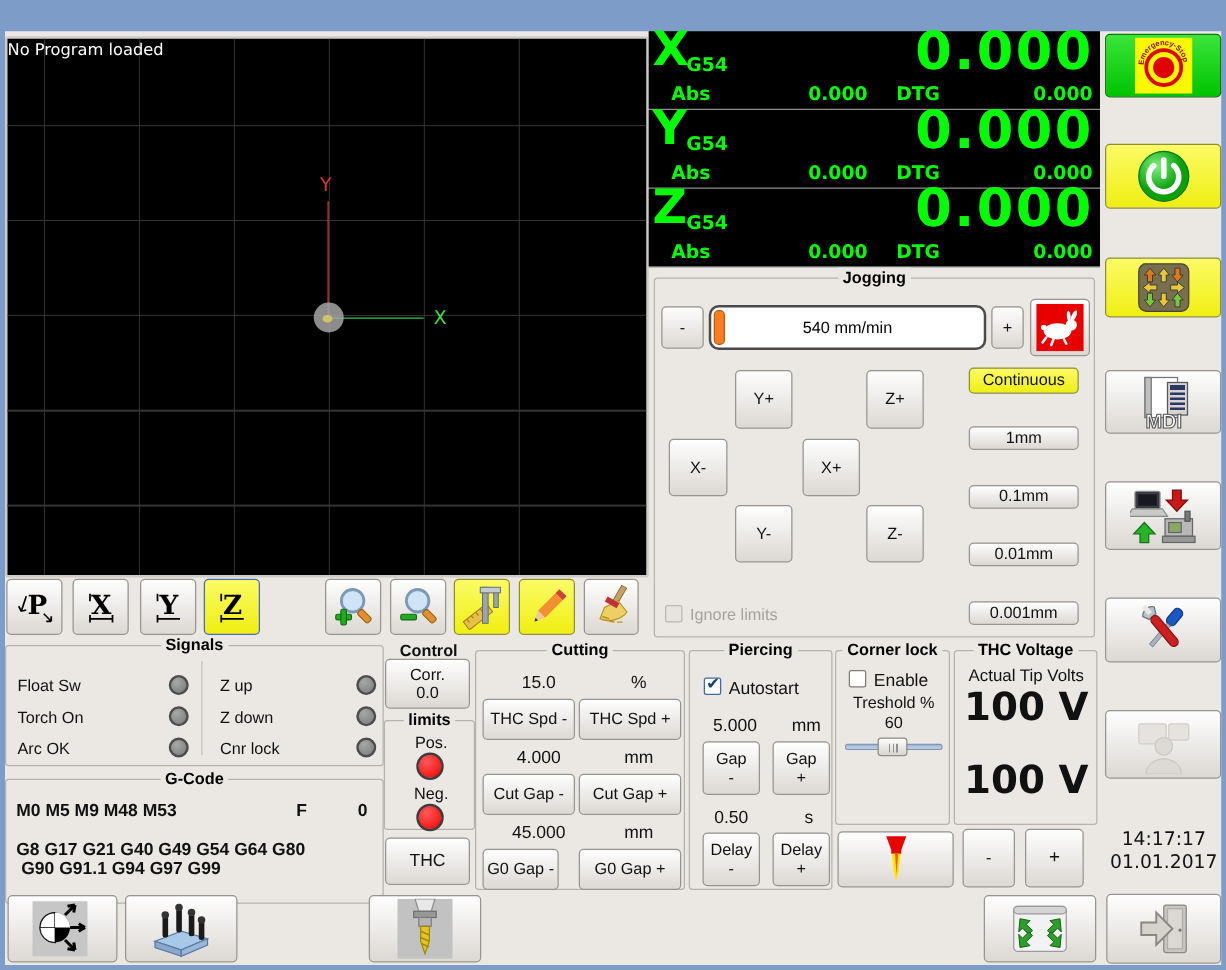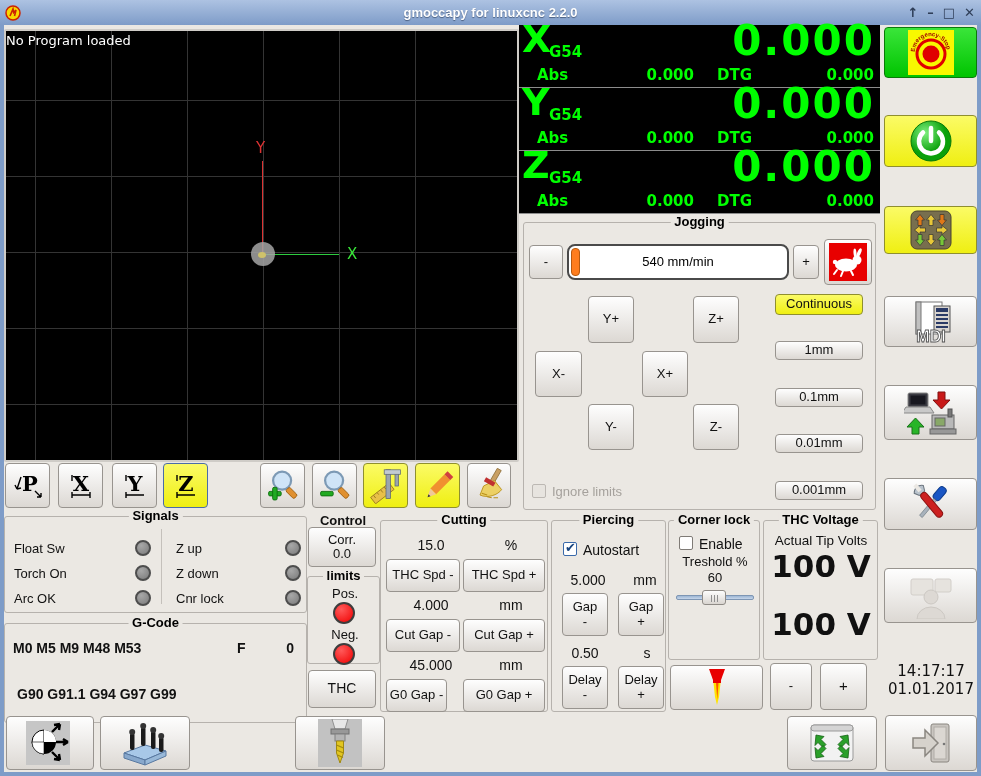--- a/index.html
+++ b/index.html
@@ -51,33 +51,20 @@
   .slider-handle::after{content:"";position:absolute;left:8px;top:4px;width:8px;height:7px;background-image:repeating-linear-gradient(to right,#909090 0 1px,transparent 1px 3px);}
   .clock{position:absolute;text-align:center;font:15px "DejaVu Sans",sans-serif;color:#111;}
   .dis{color:#a5a19c;}
   svg{display:block;}
 </style>
 </head>
 <body>
 
 <div class="window">
 
-  <div class="titlebar">
-    <svg width="16" height="16" viewBox="0 0 16 16" style="margin-left:5px;">
-      <circle cx="8" cy="8" r="7" fill="#f8d800" stroke="#cc2200" stroke-width="1.5"></circle>
-      <path d="M5 11 L8 4 L8.7 7.5 L11 5 L9.5 11" fill="none" stroke="#cc2200" stroke-width="1.6"></path>
-    </svg>
-    <div class="title-text">gmoccapy for linuxcnc  2.2.0</div>
-    <div class="win-btns">
-      <span>↑</span>
-      <span>–</span>
-      <span>□</span>
-      <span>✕</span>
-    </div>
-  </div>
 
   <div class="main">
 
     <div class="preview">
       <div class="grid"></div>
       <div class="noprog">No Program loaded</div>
       <div class="axis-line" style="left:256px;top:130px;width:1px;height:93px;background:#dd3333;"></div>
       <div class="axis-line" style="left:257px;top:223px;width:76px;height:1px;background:#2ecc40;"></div>
       <span class="axis-letter" style="left:250px;top:108px;color:#dd3333;">Y</span>
       <span class="axis-letter" style="left:341px;top:214px;color:#39e639;">X</span>
@@ -236,20 +223,21 @@
       <div class="led gray" style="left:280px;top:48px;width:16px;height:16px;"></div>
       <span class="lbl" style="left:171px;top:74px;">Cnr lock</span>
       <div class="led gray" style="left:280px;top:73px;width:16px;height:16px;"></div>
     </div>
 
     <div class="frame" style="left:0;top:598px;width:303px;height:100px;">
       <span class="ftitle">G-Code</span>
       <span class="lbl" style="left:8px;top:16px;font-weight:bold;font-size:14px;">M0 M5 M9 M48 M53</span>
       <span class="lbl" style="left:232px;top:16px;font-weight:bold;font-size:14px;">F</span>
       <span class="lbl" style="right:12px;top:16px;font-weight:bold;font-size:14px;">0</span>
+      <span class="lbl" style="left:8px;top:47px;font-weight:bold;font-size:14px;">G8 G17 G21 G40 G49 G54 G64 G80</span>
       <span class="lbl" style="left:12px;top:62px;font-weight:bold;font-size:14px;">G90 G91.1 G94 G97 G99</span>
     </div>
 
     <span class="lbl c" style="left:339px;top:488px;font-weight:bold;">Control</span>
     <div class="b" style="left:304px;top:502px;width:68px;height:40px;flex-direction:column;">
       <span>Corr.</span>
       <span>0.0</span>
     </div>
     <div class="frame" style="left:303px;top:551px;width:73px;height:88px;">
       <span class="ftitle">limits</span>

